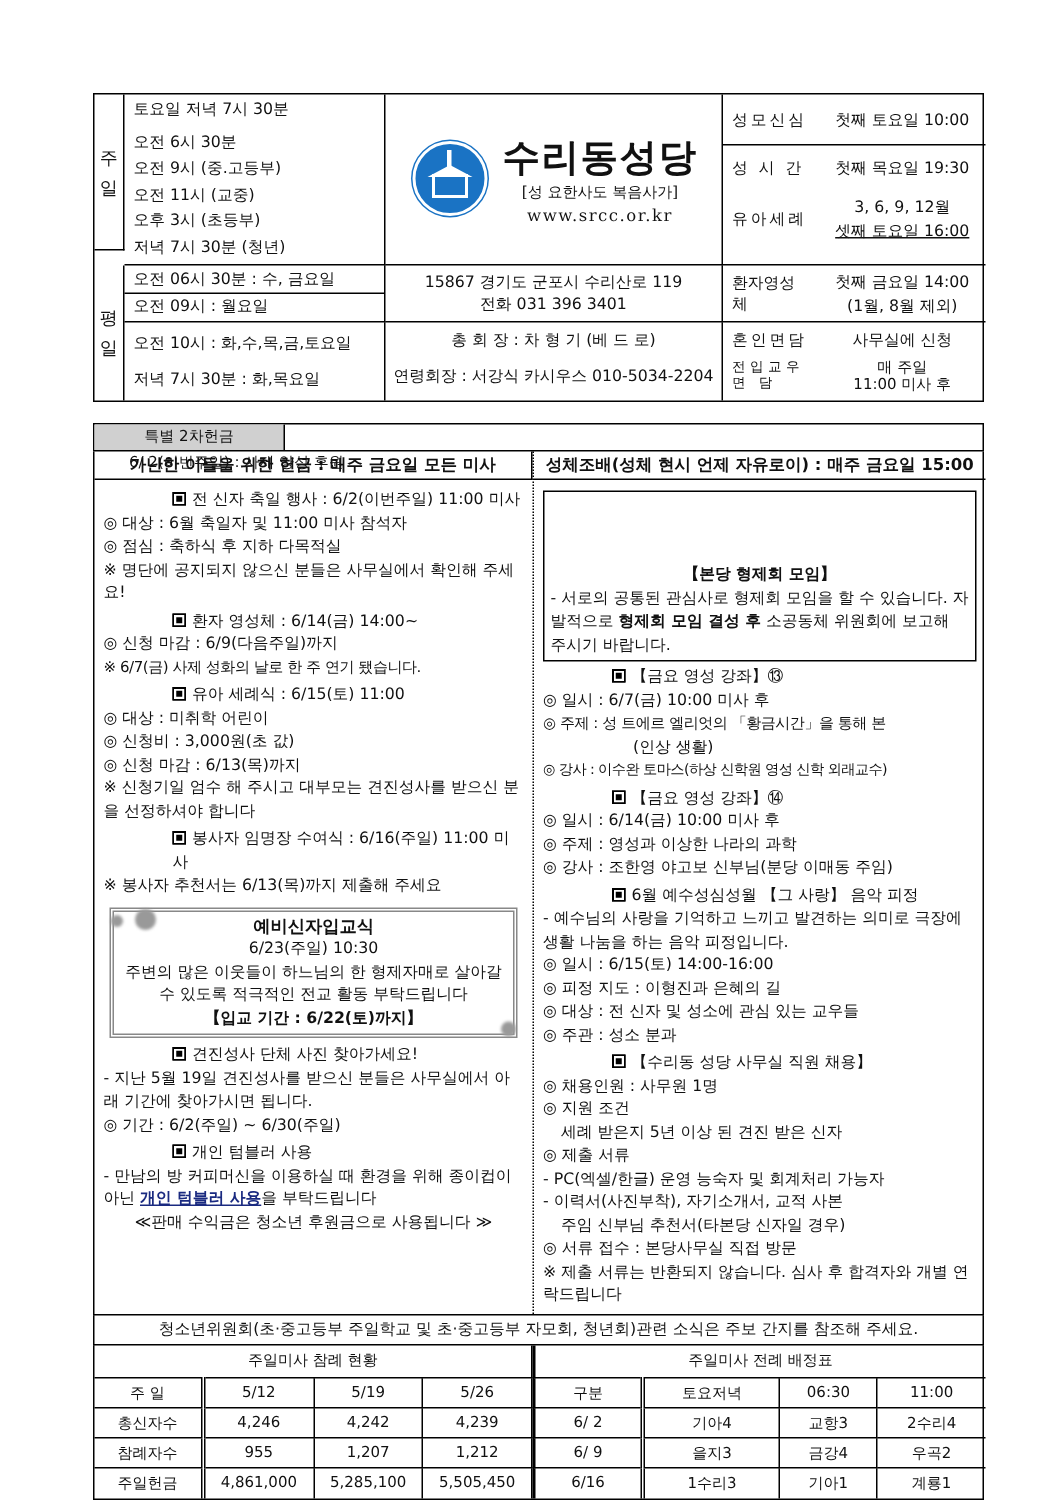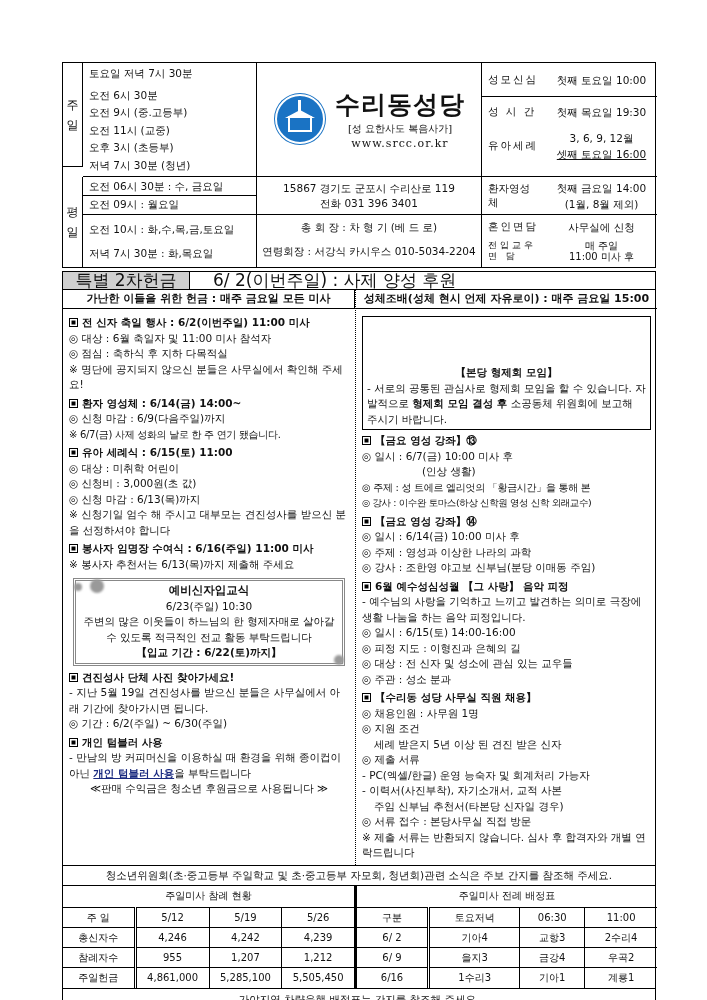--- a/index.html
+++ b/index.html
@@ -22,33 +22,33 @@
   .brand { text-align: center; }
   .brand .name { font-size: 25px; font-weight: bold; letter-spacing: 1px; line-height: 32px; }
   .brand .sub { font-family: "DejaVu Serif", serif; font-size: 10px; line-height: 16px; }
   .brand .url { font-family: "DejaVu Serif", serif; font-size: 11px; letter-spacing: 1px; line-height: 14px; }
   .right-grid { display: grid; grid-template-columns: 64px 1fr; font-size: 10.5px; }
   .kv-label { padding: 0 6px; display:flex; align-items:center; letter-spacing: 2px; }
   .kv-val { padding: 0 4px; display:flex; flex-direction: column; justify-content:center; align-items:center; text-align:center; line-height: 16px; }
   .u { text-decoration: underline; }
 
   
-  .banner { margin-top: 3px; display: flex; border: 1.5px solid #000; height: 19px; font-size: 17px; }
+  .banner { margin-top: 14px; display: flex; border: 1.5px solid #000; height: 19px; font-size: 10px; flex-direction: column; }
   .banner .tag { width: 127px; background: #d0d0d0; border-right: 1.5px solid #000; text-align: center; line-height: 17px; }
   .banner .msg { padding-left: 23px; line-height: 17px; }
 
   
   .main { display: grid; grid-template-columns: 293px 301px; border: 1.5px solid #000; border-top: none; }
   .col { padding: 0; }
   .col-l { border-right: 1px dotted #000; }
   .col-head { border-bottom: 1.5px solid #000; height: 19px; line-height: 18px; font-size: 11px; text-align: center; font-weight: bold; }
   .col-l .col-head { border-right: 1.5px solid #000; }
   .body { padding: 3px 6px 4px 6px; font-size: 10.5px; line-height: 15.5px; }
   .sec { margin-top: 3px; }
-  .sec-title { font-weight: bold; }
+  .sec-title { font-weight: normal; margin-left: 46px; }
   .sec-title .sq { display: inline-block; width: 9px; height: 9px; border: 1.5px solid #000; background: #000; box-shadow: inset 0 0 0 1.5px #fff; margin-right: 4px; vertical-align: -1px; }
   .item { white-space: nowrap; }
   .wrap { white-space: normal; }
   .indent { padding-left: 12px; }
 
   .notice { border: 1.5px solid #000; margin: 4px 0 2px 0; padding: 2px 4px; line-height: 15.5px; font-size: 10.5px; }
   .notice .t { text-align: center; font-weight: bold; margin-top: 46px; }
 
   .card { margin: 6px 4px 4px 4px; border: 3px double #888; padding: 2px 6px; text-align: center; position: relative; line-height: 15.5px; }
   .card .t { font-weight: bold; font-size: 11.5px; }
@@ -232,22 +232,22 @@
       <div class="col-head">성체조배(성체 현시 언제 자유로이) : 매주 금요일 15:00</div>
       <div class="body">
         <div class="notice">
           <div class="t">【본당 형제회 모임】</div>
           <div><span>- 서로의 공통된 관심사로 형제회 모임을 할 수 있습니다. 자발적으로 </span><b>형제회 모임 결성 후</b><span> 소공동체 위원회에 보고해 주시기 바랍니다.</span></div>
         </div>
 
         <div class="sec">
           <div class="sec-title"><span class="sq"></span><span>【금요 영성 강좌】⑬</span></div>
           <div class="item">◎ 일시 : 6/7(금) 10:00 미사 후</div>
+          <div class="item" style="font-size:10px; letter-spacing:-0.3px">◎ 주제 : 성 트에르 엘리엇의 「황금시간」을 통해 본</div>
           <div class="item" style="padding-left:60px">(인상 생활)</div>
-          <div class="item" style="font-size:10px; letter-spacing:-0.3px">◎ 주제 : 성 트에르 엘리엇의 「황금시간」을 통해 본</div>
           <div class="item" style="font-size:9.5px; letter-spacing:-0.4px">◎ 강사 : 이수완 토마스(하상 신학원 영성 신학 외래교수)</div>
         </div>
         <div class="sec">
           <div class="sec-title"><span class="sq"></span><span>【금요 영성 강좌】⑭</span></div>
           <div class="item">◎ 일시 : 6/14(금) 10:00 미사 후</div>
           <div class="item">◎ 주제 : 영성과 이상한 나라의 과학</div>
           <div class="item">◎ 강사 : 조한영 야고보 신부님(분당 이매동 주임)</div>
         </div>
         <div class="sec">
           <div class="sec-title"><span class="sq"></span><span>6월 예수성심성월 【그 사랑】 음악 피정</span></div>

